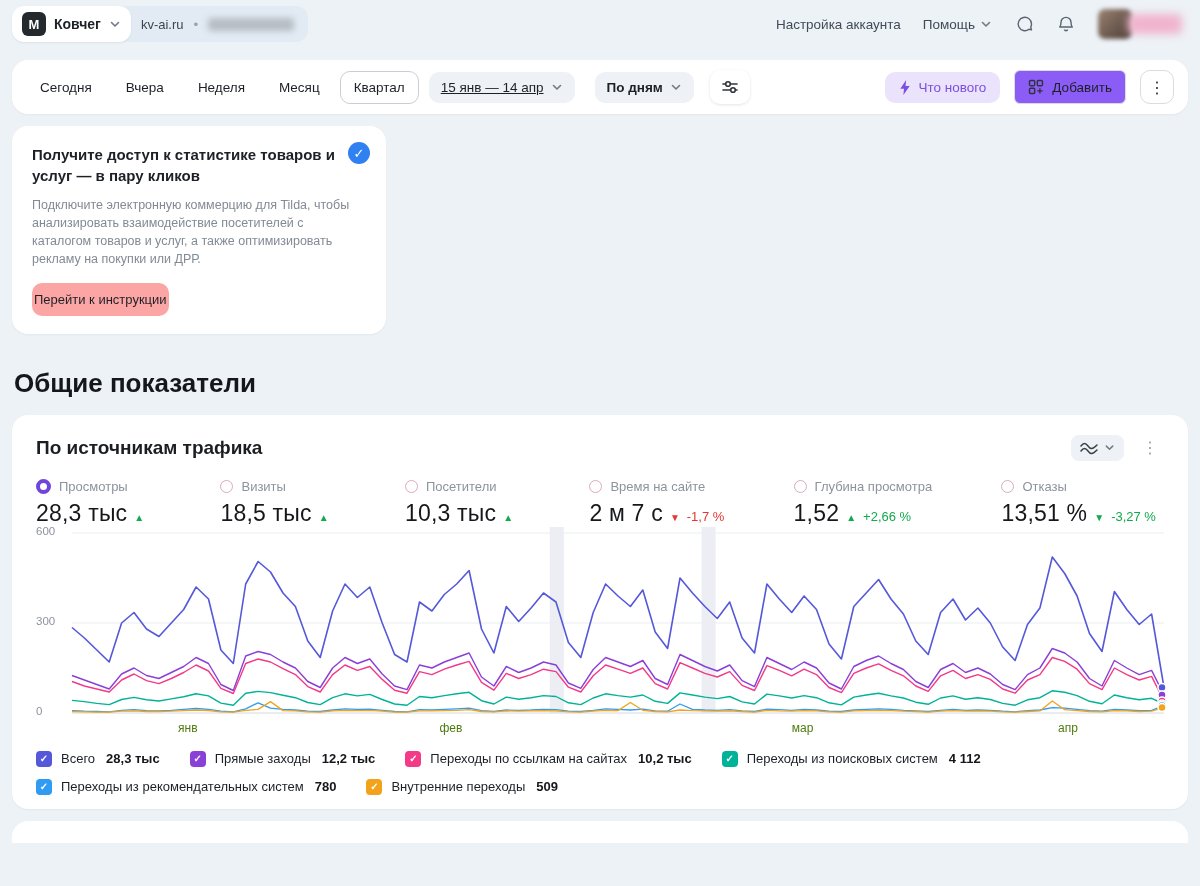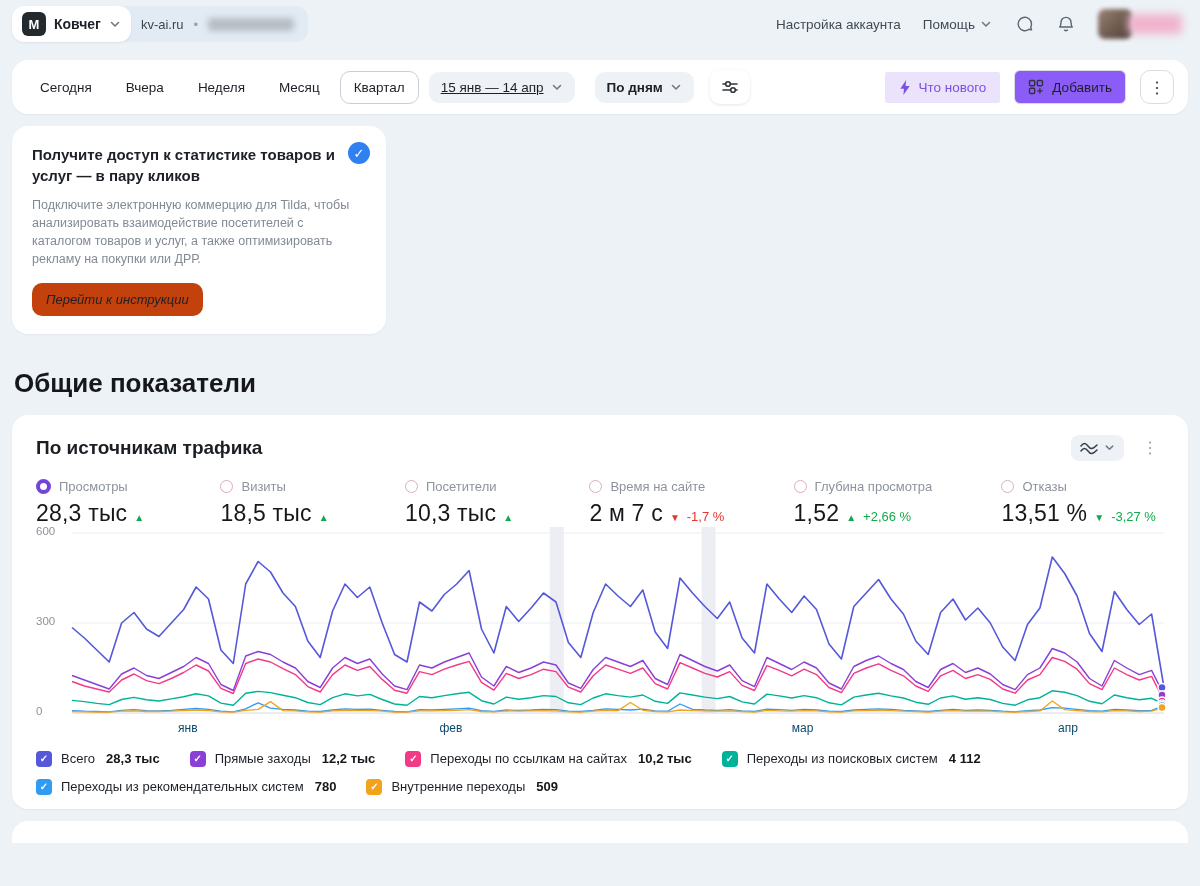--- a/index.html
+++ b/index.html
@@ -31,30 +31,30 @@
 
   
   .toolbar { margin:12px; padding:10px 14px; display:flex; align-items:center; gap:6px; }
   .period { padding:8px 13px; border-radius:10px; cursor:pointer; font-size:13.5px; border:1px solid transparent; }
   .period.selected { border-color:#c9ced6; }
   .pill-gray { background:#eef1f5; border-radius:10px; padding:8px 12px; display:flex; align-items:center; gap:7px; cursor:pointer; font-size:13.5px; }
   .daterange { margin-left:4px;text-decoration:underline; }
   .granularity { margin-left:14px;font-weight:bold; }
   .filter-btn { margin-left:10px; width:40px; height:34px; border-radius:10px; background:#fff; box-shadow:0 1px 3px rgba(30,40,60,.12); display:flex; align-items:center; justify-content:center; cursor:pointer; }
   .spacer { flex:1; }
-  .whatsnew-btn { background:#eae3fb; color:#7b4fe0; border-radius:2px; padding:8px 14px; display:flex; align-items:center; gap:7px; font-size:13.5px; cursor:pointer; }
+  .whatsnew-btn { background:#eae3fb; color:#7b4fe0; border-radius:10px; padding:8px 14px; display:flex; align-items:center; gap:7px; font-size:13.5px; cursor:pointer; }
   .add-btn { background:#8b5cf6; border:1px solid #d9dde2; border-radius:6px; padding:8px 13px; display:flex; align-items:center; gap:8px; cursor:pointer; margin-left:8px; font-size:13.5px; }
   .dots-btn { border:1px solid #d9dde2; border-radius:10px; width:34px; height:34px; display:flex; align-items:center; justify-content:center; cursor:pointer; margin-left:8px; font-size:16px; color:#30343a; }
 
   
   .promo { margin:12px; width:374px; padding:18px 20px 18px; position:relative; }
   .promo-title { font-size:15px; font-weight:700; line-height:1.4; width:308px; }
   .promo-badge { position:absolute; top:16px; right:16px; width:22px; height:22px; border-radius:50%; background:#2f80f0; color:#fff; font-size:13px; display:flex; align-items:center; justify-content:center; }
   .promo-body { margin-top:10px; font-size:12.5px; color:#828a94; line-height:1.45; width:320px; }
-  .promo-btn { margin-top:14px; display:inline-block; background:#c2410c; border-radius:10px; padding:9px 14px; font-size:13px; cursor:pointer;font-style:italic; }
+  .promo-btn { margin-top:14px; display:inline-block; background:#fca5a5; border-radius:10px; padding:9px 2px; font-size:13px; cursor:pointer; }
 
   
   .section-title { margin:34px 0 16px 14px; font-size:26px; font-weight:700; color:#15171b; }
 
   
   .chart-card { margin:0 12px; padding:20px 24px 14px; }
   .chart-head { display:flex; align-items:center; justify-content:space-between; }
   .chart-title { font-size:19px; font-weight:700; color:#1b1f24; }
   .chart-controls { display:flex; align-items:center; gap:12px; }
   .charttype-pill { background:#eef1f5; border-radius:8px; padding:6px 9px; display:flex; align-items:center; gap:6px; cursor:pointer; }
@@ -68,21 +68,21 @@
   .metric-label { font-size:13px; color:#8d939d; }
   .metric-value-row { margin-top:6px; display:flex; align-items:baseline; gap:7px; }
   .metric-value { font-size:23px; color:#15171a; letter-spacing:.2px; }
   .arrow { font-size:10px; }
   .delta { font-size:13px; }
 
   .chart-region { position:relative; height:212px; }
   .ylabel { position:absolute; left:0; width:28px; text-align:left; font-size:11.5px; color:#8d939d; }
   .plot { position:absolute; left:36px; top:0; width:1092px; height:190px; }
   .xlabels { position:absolute; left:36px; top:194px; width:1092px; height:18px; }
-  .xlabel { position:absolute; transform:translateX(-50%); font-size:12px; color:#0c4a6e; }
+  .xlabel { position:absolute; transform:translateX(-50%); font-size:12px; color:#4d7c0f; }
 
   .legend { margin-top:12px; }
   .legend-row { display:flex; align-items:center; gap:30px; margin-top:12px; }
   .legend-item { display:flex; align-items:center; gap:9px; cursor:pointer; }
   .legend-check { width:16px; height:16px; border-radius:4px; color:#fff; font-size:10px; font-weight:700; display:flex; align-items:center; justify-content:center; flex:none; }
   .legend-label { font-size:13px; color:#1d2127; }
   .legend-value { font-size:13px; font-weight:700; color:#15171a; margin-left:2px; }
 
   .next-card { margin:12px 12px 0; height:22px; border-radius:16px 16px 0 0; background:#fff; }
 </style>

